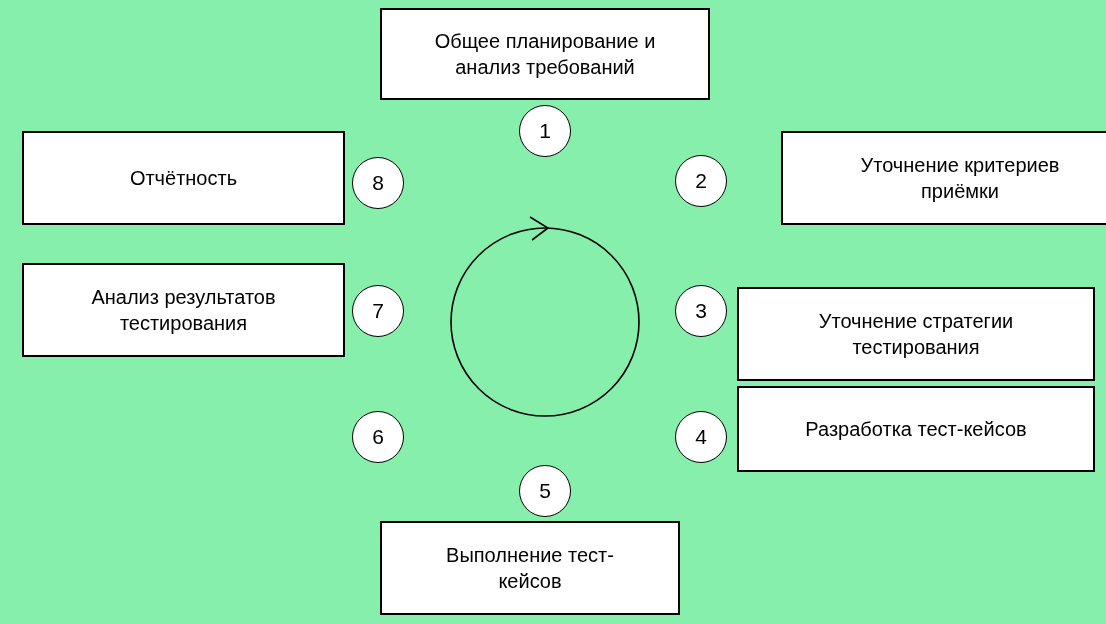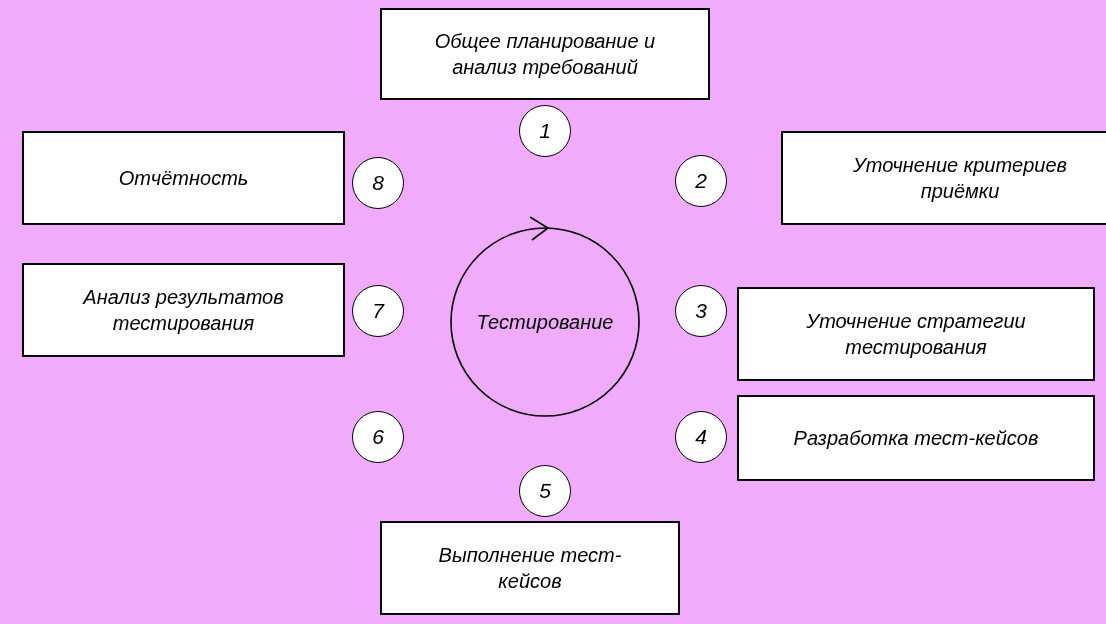--- a/index.html
+++ b/index.html
@@ -5,23 +5,22 @@
   * { margin: 0; padding: 0; box-sizing: border-box; }
   html, body { background: #ffffff; }
   body {
     font-family: "Liberation Sans", sans-serif;
     color: #000000;
   }
   .canvas {
     position: relative;
     width: 1106px;
     height: 624px;
-    background: #f0abfc;
+    background: #86efac;
     overflow: hidden;
-    font-style: italic;
   }
   .box {
     position: absolute;
     background: #ffffff;
     border: 2px solid #000000;
     display: flex;
     align-items: center;
     justify-content: center;
     text-align: center;
     font-size: 20px;
@@ -38,21 +37,21 @@
     display: flex;
     align-items: center;
     justify-content: center;
     font-size: 21px;
     z-index: 2;
   }
   
   #box-1 { left: 380px; top: 8px;   width: 330px; height: 92px; }
   #box-2 { left: 781px; top: 131px; width: 358px; height: 94px; }
   #box-3 { left: 737px; top: 263px; width: 358px; height: 94px; margin-top: 24px; }
-  #box-4 { left: 737px; top: 395px; width: 358px; height: 86px; }
+  #box-4 { left: 737px; top: 386px; width: 358px; height: 86px; }
   #box-5 { left: 380px; top: 521px; width: 300px; height: 94px; }
   #box-6 { left: 22px;  top: 393px; width: 323px; height: 88px; }
   #box-7 { left: 22px;  top: 263px; width: 323px; height: 94px; }
   #box-8 { left: 22px;  top: 131px; width: 323px; height: 94px; }
   
   .lbl-1 { max-width: 260px; }
   .lbl-2 { max-width: 250px; }
   .lbl-3 { max-width: 260px; }
   .lbl-5 { max-width: 210px; }
   .lbl-6 { max-width: 240px; }
@@ -134,15 +133,14 @@
     <span>7</span>
   </div>
   <div class="badge" id="badge-8">
     <span>8</span>
   </div>
 
   <svg class="center-svg" viewBox="0 0 200 212" xmlns="http://www.w3.org/2000/svg" aria-hidden="true">
     <circle cx="100" cy="112" r="94" fill="none" stroke="#000000" stroke-width="1.6"></circle>
     <path d="M 85 7 L 103 18 L 87 30" fill="none" stroke="#000000" stroke-width="1.6"></path>
   </svg>
-  <div class="center-label">Тестирование</div>
 
 </div>
 
 </body></html>

